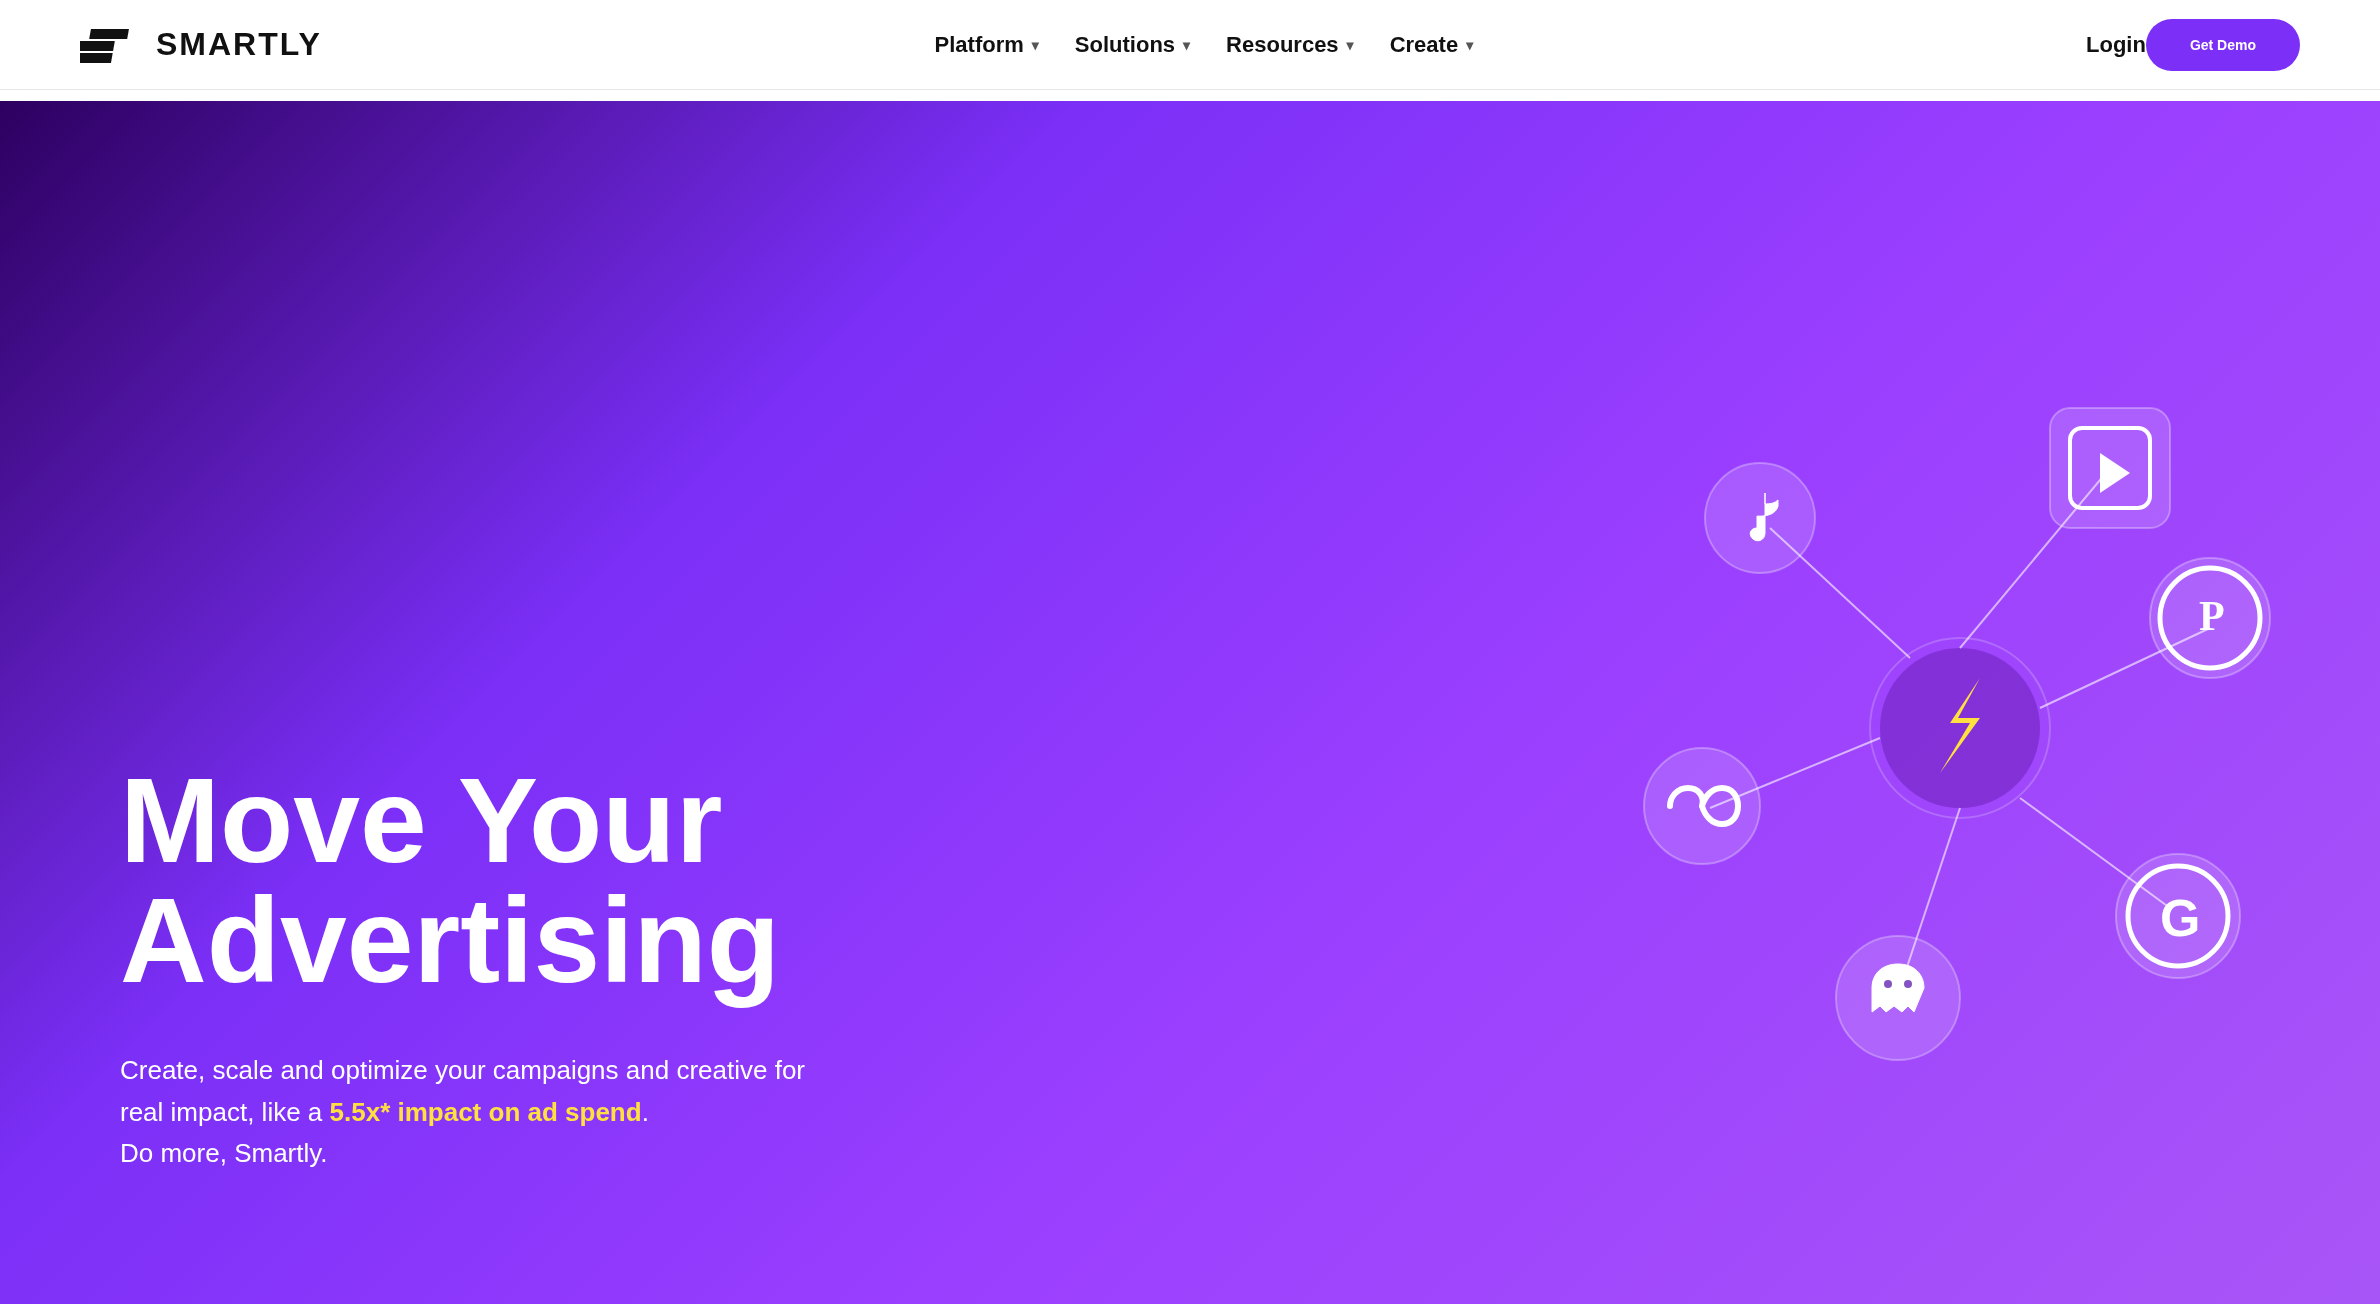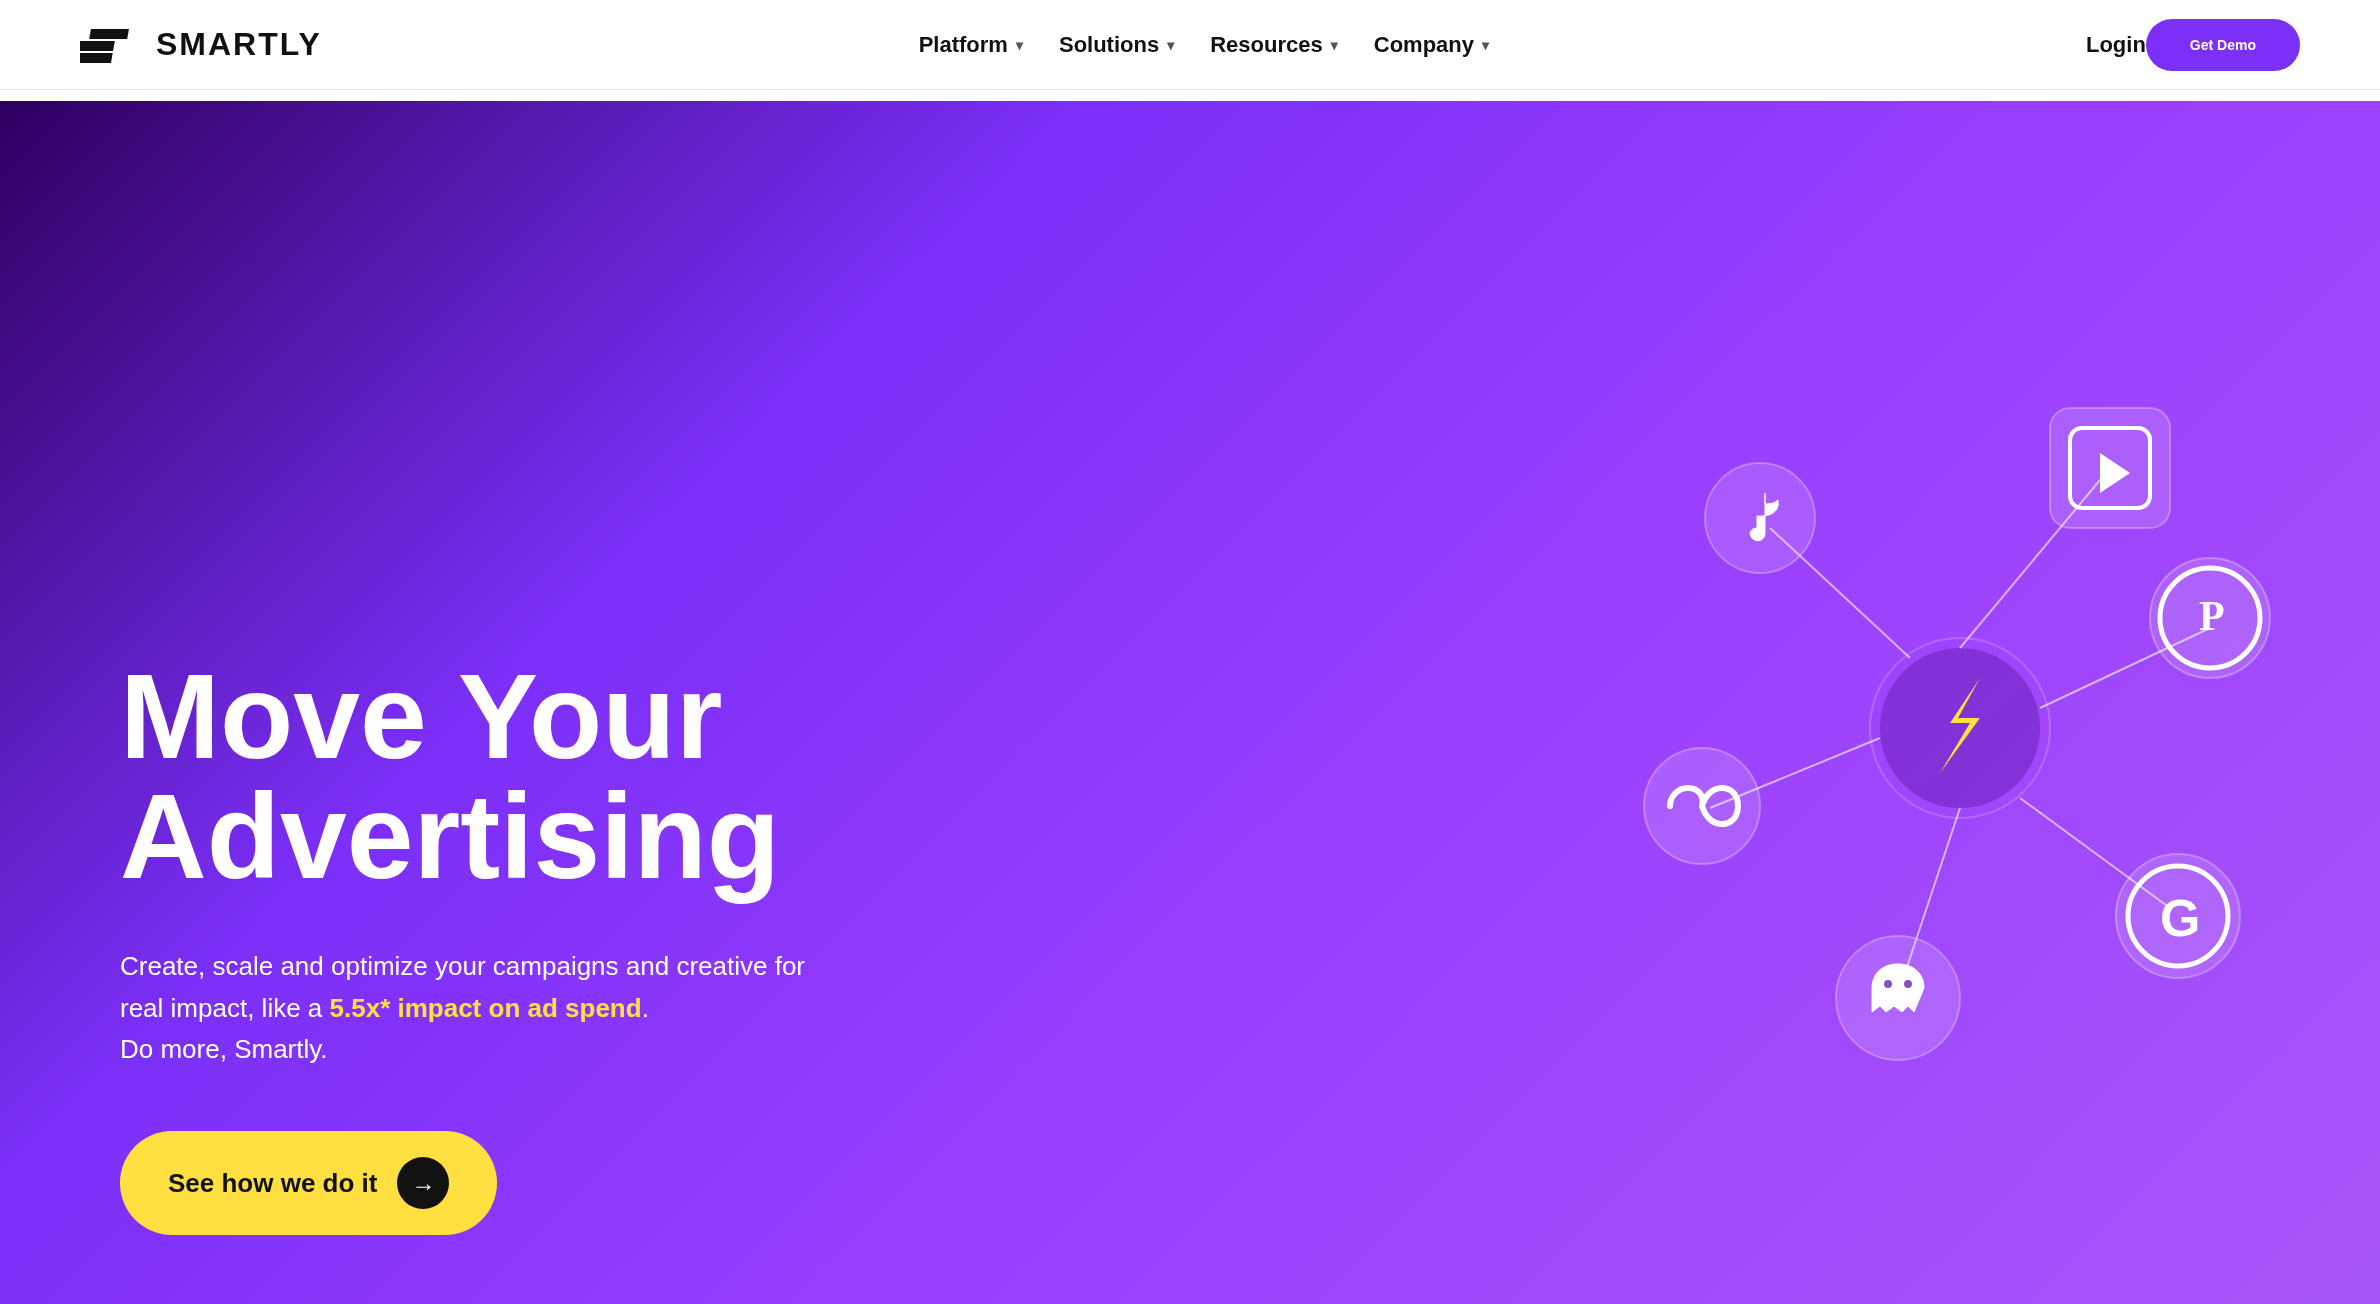--- a/index.html
+++ b/index.html
@@ -172,44 +172,40 @@
     </div>
     <div class="nav-item">
       <span>Solutions</span>
       <span class="chevron">▾</span>
     </div>
     <div class="nav-item">
       <span>Resources</span>
       <span class="chevron">▾</span>
     </div>
     <div class="nav-item">
-      <span>Company</span>
+      <span>Create</span>
       <span class="chevron">▾</span>
     </div>
   </nav>
 
   <div class="header-right">
     <button class="login-btn">Login</button>
     <button class="get-demo-btn">Get Demo</button>
   </div>
 </header>
 
 <section class="hero">
   <div class="hero-content">
     <h1 class="hero-title">
       <span>Move Your</span><br>
       <span>Advertising</span><br>
     </h1>
     <p class="hero-subtitle">
       <span>Create, scale and optimize your campaigns and creative for real impact, like a </span><span class="highlight">5.5x* impact on ad spend</span><span>.<br>Do more, Smartly.</span>
     </p>
-    <button class="hero-cta">
-      <span>See how we do it</span>
-      <span class="arrow-circle">→</span>
-    </button>
   </div>
 
   <div class="network-diagram">
     <svg class="network-svg" viewBox="0 0 680 800">
 
       <circle cx="340" cy="420" r="90" class="center-circle-outer" opacity="0.4"></circle>
       <circle cx="340" cy="420" r="80" fill="rgba(120,40,200,0.7)"></circle>
 
       <polygon points="360,370 330,415 350,415 320,465 360,410 338,410" fill="#ffe040"></polygon>
 

